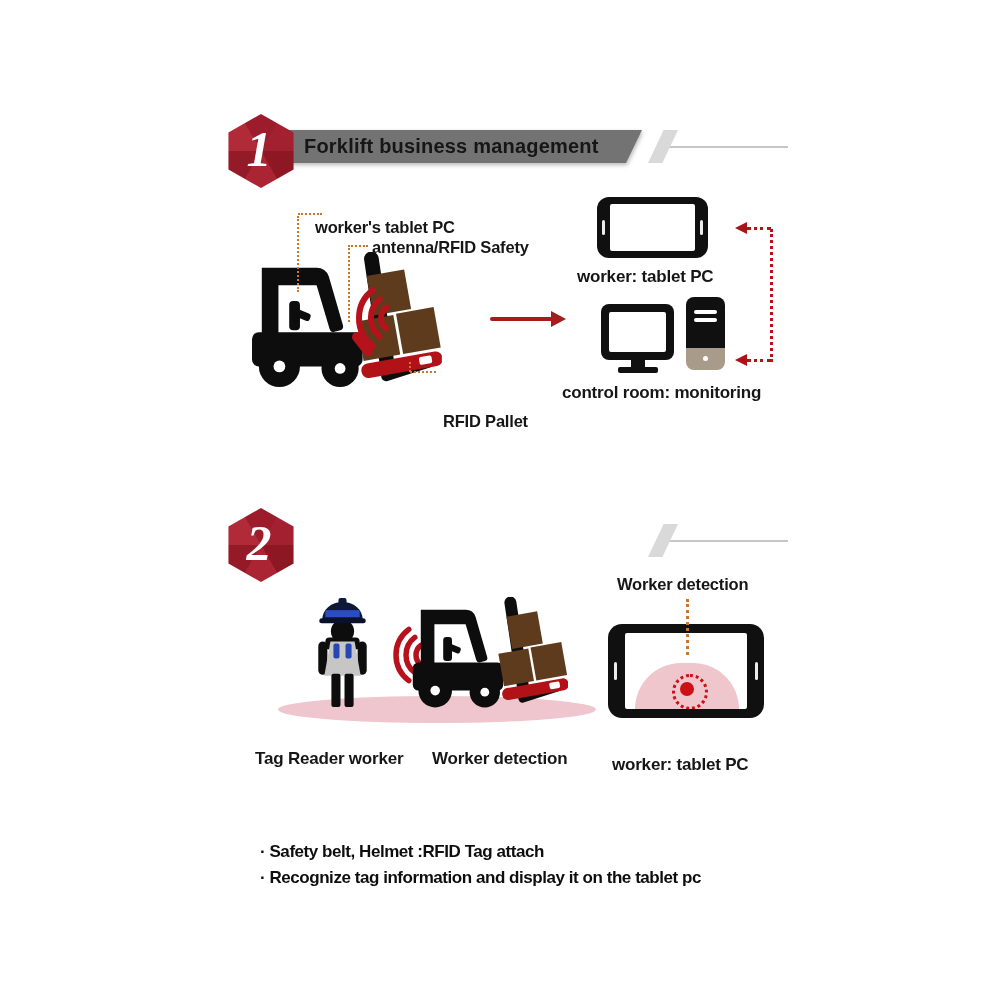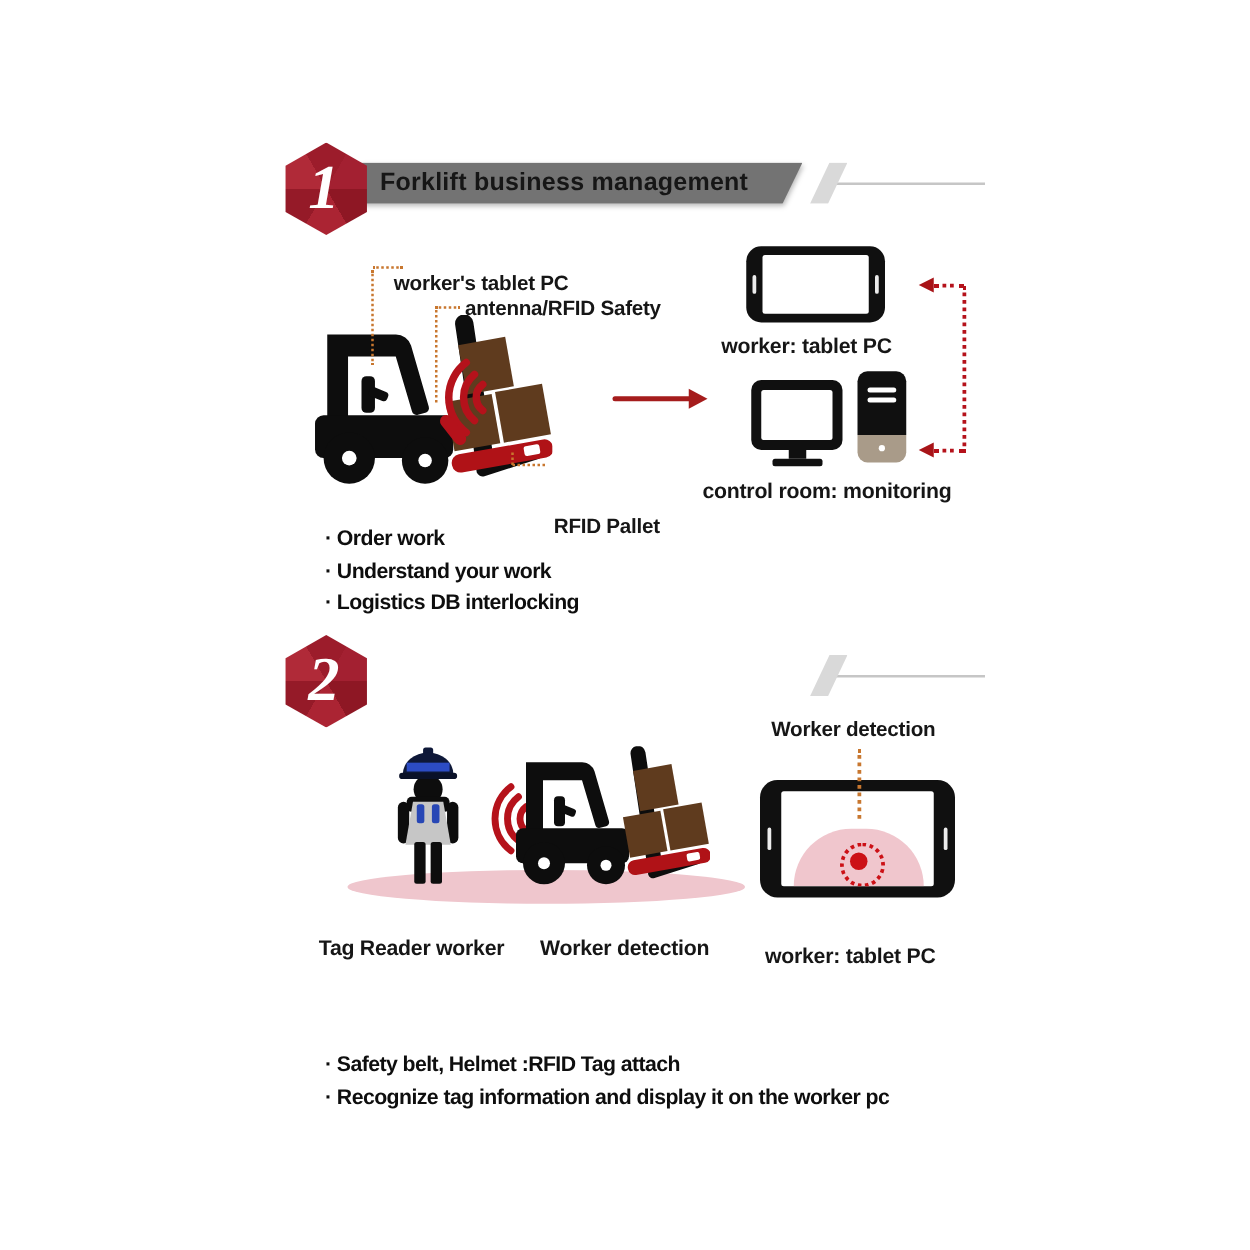--- a/index.html
+++ b/index.html
@@ -156,25 +156,20 @@
     <div class="dot" style="left:17px;top:59px;width:5px;height:5px;"></div>
   </div>
   <div class="caption" style="left:562px;top:383px;">control room: monitoring</div>
 
   <div class="red-v" style="left:770px;top:229px;height:133px;"></div>
   <div class="red-h" style="left:747px;top:227px;width:24px;"></div>
   <div class="red-h" style="left:747px;top:359px;width:24px;"></div>
   <div class="tri-left" style="left:735px;top:222px;"></div>
   <div class="tri-left" style="left:735px;top:354px;"></div>
 
-  <div class="bullets" style="left:260px;top:418px;">
-    <div>· Order work</div>
-    <div>· Understand your work</div>
-    <div>· Logistics DB interlocking</div>
-  </div>
 
   <div class="hex" style="left:224px;top:508px;">
     <span>2</span>
   </div>
   <div class="banner-line" style="left:658px;top:540px;width:130px;"></div>
   <div class="banner-frag" style="left:648px;top:524px;"></div>
 
   <div class="ground" style="left:278px;top:696px;width:318px;height:27px;"></div>
 
   <svg class="abs" style="left:311px;top:595px;" width="63" height="113" viewBox="0 0 62 112">
@@ -215,16 +210,16 @@
       <div class="det-ring" style="left:47px;top:41px;width:30px;height:30px;"></div>
       <div class="det-dot" style="left:55px;top:49px;width:14px;height:14px;"></div>
     </div>
     <div class="dash" style="left:6px;top:38px;width:3px;height:18px;"></div>
     <div class="dash" style="right:6px;top:38px;width:3px;height:18px;"></div>
   </div>
   <div class="caption" style="left:612px;top:755px;">worker: tablet PC</div>
 
   <div class="bullets" style="left:260px;top:839px;line-height:26px;">
     <div>· Safety belt, Helmet :RFID Tag attach</div>
-    <div>· Recognize tag information and display it on the worker pc</div>
+    <div>· Recognize tag information and display it on the tablet pc</div>
   </div>
 
 </div>
 
 </body></html>

